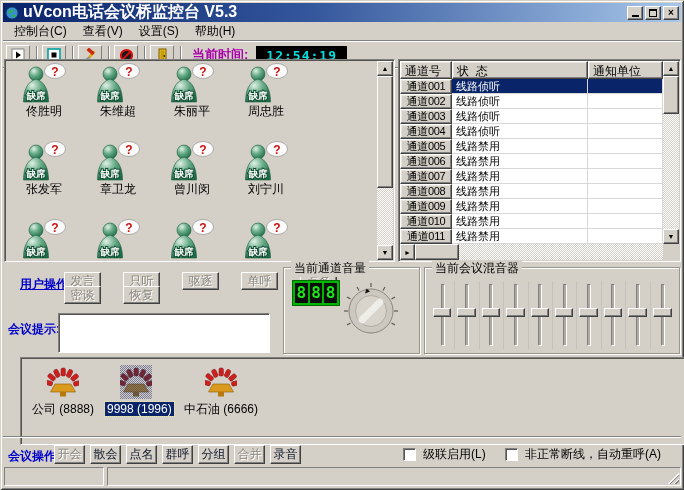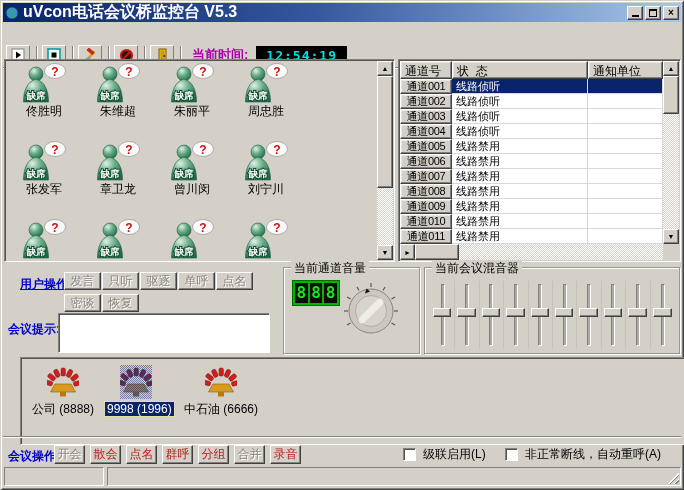--- a/index.html
+++ b/index.html
@@ -8,21 +8,21 @@
     position:relative; width:684px; height:490px; background:#d4d0c8; overflow:hidden;
     box-shadow: inset 1px 1px 0 #d4d0c8, inset -1px -1px 0 #404040,
                 inset 2px 2px 0 #ffffff, inset -2px -2px 0 #808080;
   }
   
   .raised { background:#d4d0c8; border:1px solid; border-color:#ffffff #404040 #404040 #ffffff;
             box-shadow: inset -1px -1px 0 #808080, inset 1px 1px 0 #e9e5dd; }
   .sunken-panel { background:#d4d0c8; border:1px solid; border-color:#808080 #ffffff #ffffff #808080;
                   box-shadow: inset 1px 1px 0 #55544f; }
   .btn3d { background:#d4d0c8; border:1px solid; border-color:#ffffff #404040 #404040 #ffffff;
-           box-shadow: inset -1px -1px 0 #808080; font-size:12px; color:#b91c1c;
+           box-shadow: inset -1px -1px 0 #808080; font-size:12px; color:#0f172a;
            display:flex; align-items:center; justify-content:center; padding:0; cursor:default; }
   .btn3d.disabled { color:#8a877f; text-shadow:1px 1px 0 #fff; }
   
   .titlebar { position:absolute; left:3px; top:3px; right:3px; height:19px;
     background:linear-gradient(90deg,#0a246a 0%,#33569c 45%,#a8c7ea 100%);
     display:flex; align-items:center; padding:0 2px; }
   .title-text { color:#fff; font-weight:bold; font-size:16px; margin-left:4px; flex:1;
                 white-space:nowrap; overflow:hidden; }
   .tb-btn { width:16px; height:14px; margin-left:2px; display:grid; place-items:center;
             background:#d4d0c8; border:1px solid; border-color:#fff #404040 #404040 #fff;
@@ -73,21 +73,21 @@
   .tbody { position:absolute; left:1px; top:19px; right:17px; }
   .trow { display:grid; grid-template-columns:52px 136px 1fr; height:15px; }
   .c-id { font-size:11px; text-align:center; line-height:13px; overflow:hidden; letter-spacing:-0.3px; }
   .c-st, .c-un { background:#fff; font-size:11px; line-height:14px; padding-left:4px;
                  border-right:1px solid #d8d8d8; border-bottom:1px solid #d8d8d8;
                  white-space:nowrap; overflow:hidden; }
   .trow.sel .c-st, .trow.sel .c-un { background:#0a246a; color:#fff; }
   .corner { position:absolute; right:1px; bottom:1px; width:16px; height:16px; background:#d4d0c8; }
   
   .blue-label { position:absolute; color:#0000cc; font-weight:bold; font-size:12px; white-space:nowrap; }
-  .ops-row { position:absolute; display:flex; gap:1px; }
+  .ops-row { position:absolute; display:flex; gap:22px; }
   .op-btn { width:37px; height:18px; }
   .notice-box { position:absolute; left:58px; top:313px; width:212px; height:40px; background:#fff;
                 border:1px solid; border-color:#808080 #fff #fff #808080; box-shadow:inset 1px 1px 0 #55544f;
                 font-size:12px; padding:2px; }
   .gbox { position:absolute; border:1px solid #9a968e; box-shadow: inset 1px 1px 0 #ffffff, 1px 1px 0 #ffffff; }
   .gbox-label { position:absolute; top:-8px; left:7px; background:#d4d0c8; padding:0 3px; font-size:12px; color:#000; white-space:nowrap; }
   .led { position:absolute; left:8px; top:12px; width:48px; height:26px; background:#00b400;
          border:1px solid #016a01; display:flex; gap:2px; padding:2px; }
   .digit { flex:1; background:#0b0b0b; color:#1ae61a; font-family:"DejaVu Sans Mono", monospace;
            font-size:16px; font-weight:bold; display:grid; place-items:center; line-height:1; }
@@ -154,20 +154,26 @@
         <span class="g-min"></span>
       </span>
     <span class="tb-btn">
         <span class="g-max"></span>
       </span>
     <span class="tb-btn">
         <span class="g-x">×</span>
       </span>
   </div>
 
+  <div class="menubar">
+    <span class="menu-item">控制台(C)</span>
+    <span class="menu-item">查看(V)</span>
+    <span class="menu-item">设置(S)</span>
+    <span class="menu-item">帮助(H)</span>
+  </div>
 
   <div class="toolbar">
     <span class="tool-btn">
       <svg width="14" height="14" viewBox="0 0 14 14">
         <rect x="1" y="1" width="12" height="12" fill="#fff" stroke="#808080" stroke-width="1"></rect>
         <path d="M5 3.5 L10 7 L5 10.5 Z" fill="#000"></path>
       </svg>
     </span>
     <span class="tsep"></span>
     <span class="tool-btn">
@@ -411,21 +417,21 @@
   </div>
 
   <span class="blue-label" style="left:20px;top:276px;text-decoration:underline;">用户操作:</span>
   <div class="ops-row" style="left:64px;top:272px;">
       <button class="btn3d op-btn disabled">发言</button>
       <button class="btn3d op-btn disabled">只听</button>
       <button class="btn3d op-btn disabled">驱逐</button>
       <button class="btn3d op-btn disabled">单呼</button>
       <button class="btn3d op-btn disabled">点名</button>
     </div>
-  <div class="ops-row" style="left:64px;top:294px;">
+  <div class="ops-row" style="left:64px;top:286px;">
       <button class="btn3d op-btn disabled">密谈</button>
       <button class="btn3d op-btn disabled">恢复</button>
     </div>
   <span class="blue-label" style="left:8px;top:321px;">会议提示:</span>
   <div class="notice-box"></div>
 
   <div class="gbox" style="left:283px;top:267px;width:137px;height:87px;">
     <span class="gbox-label">当前通道音量</span>
     <div class="led">
         <span class="digit">8</span>

